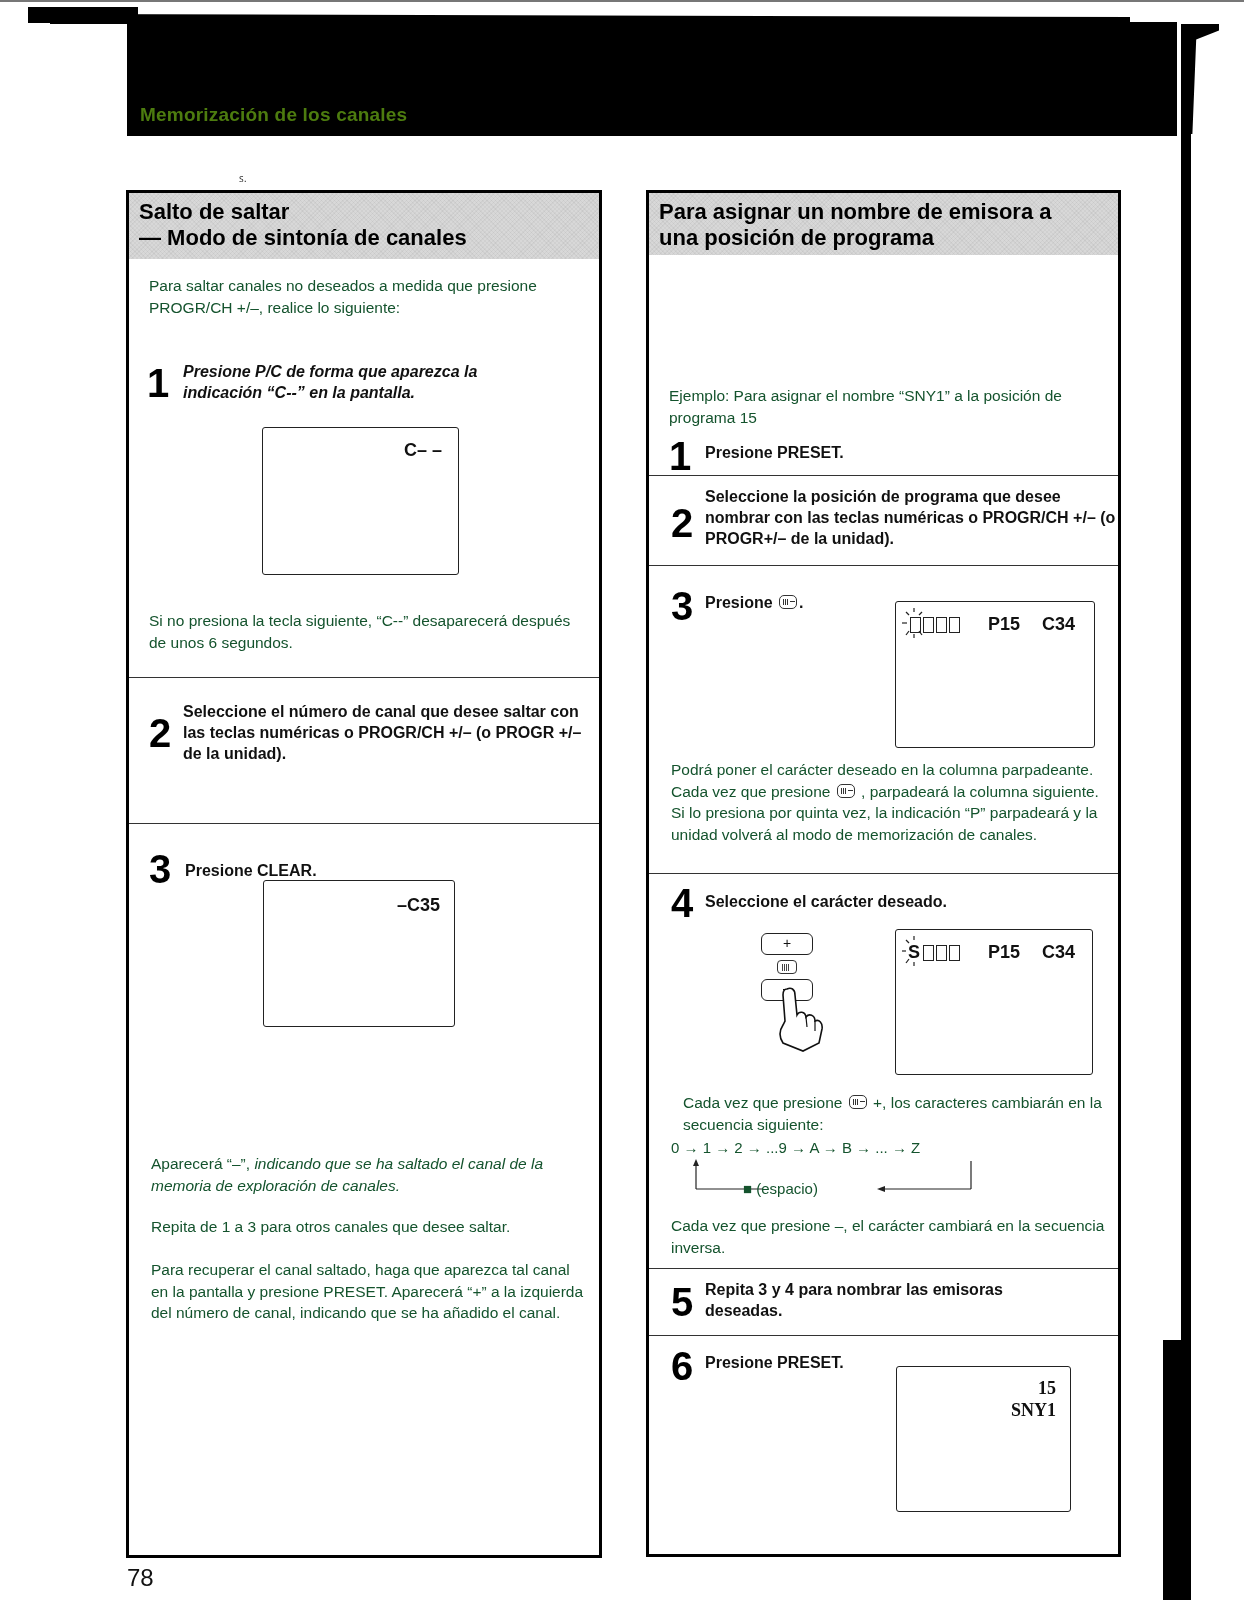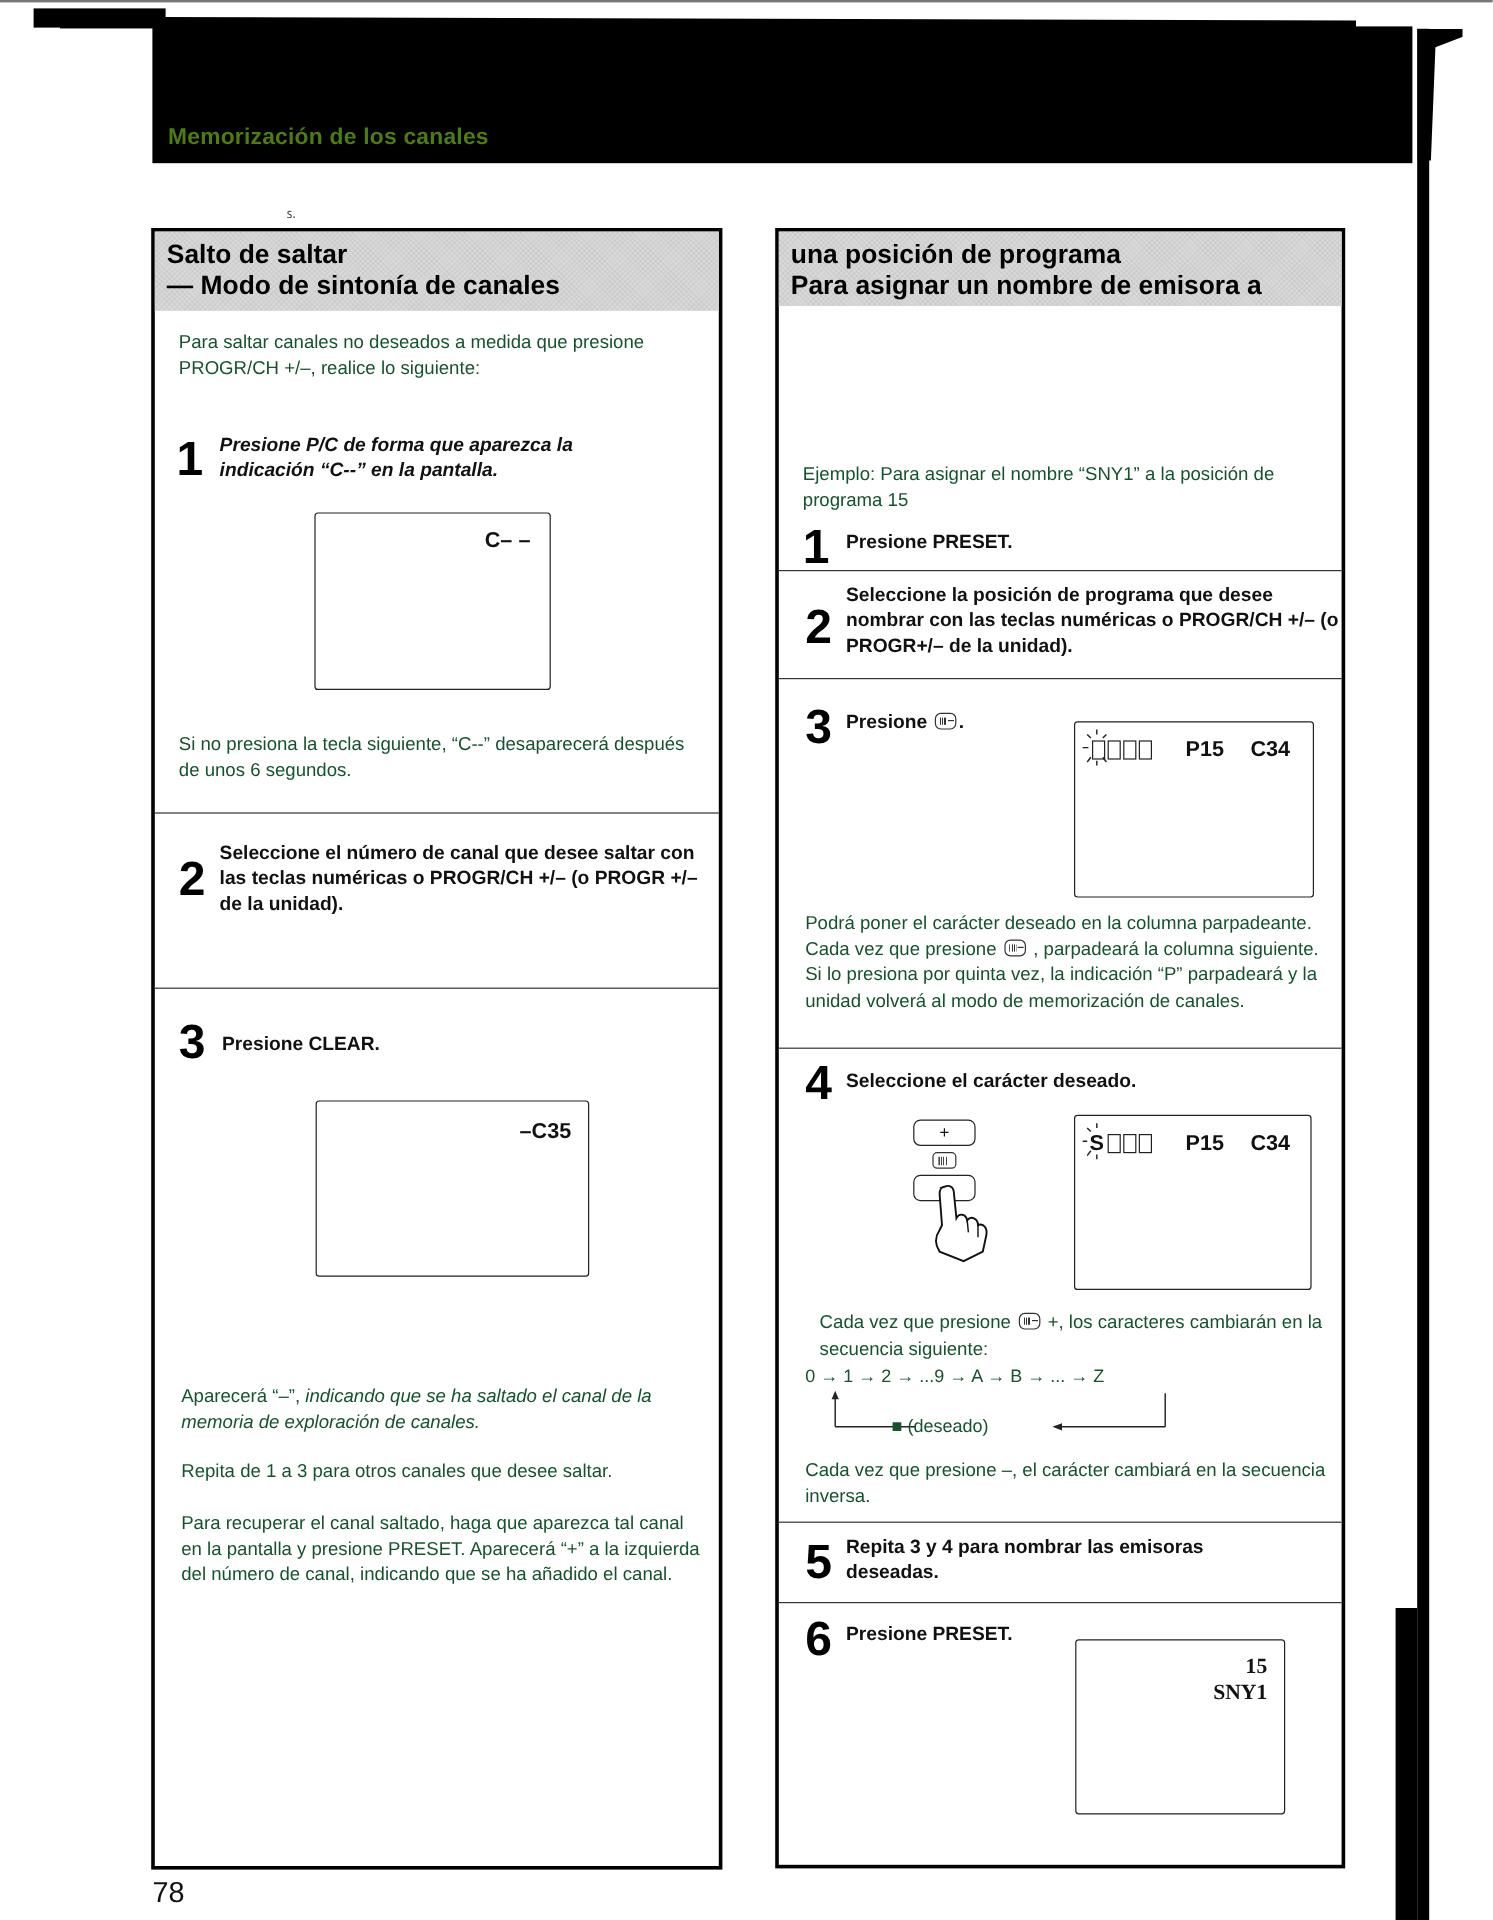--- a/index.html
+++ b/index.html
@@ -85,35 +85,35 @@
 
   <div class="rule" style="left:0; top:484px; width:470px;"></div>
 
   <div class="step-num" style="left:20px; top:520px;">2</div>
   <div class="bold-step" style="left:54px; top:508px; width:410px;">Seleccione el número de canal que desee saltar con las teclas numéricas o  PROGR/CH +/–  (o PROGR +/– de la unidad).</div>
 
   <div class="rule" style="left:0; top:630px; width:470px;"></div>
 
   <div class="step-num" style="left:20px; top:656px;">3</div>
   <div class="bold-step" style="left:56px; top:667px; width:400px;">Presione CLEAR.</div>
-  <div class="screen" style="left:134px; top:724px; width:228px; height:147px;">
+  <div class="screen" style="left:134px; top:687px; width:192px; height:147px;">
     <div class="screen-text" style="right:14px; top:14px;">–C35</div>
   </div>
 
   <div class="p" style="left:22px; top:960px; width:440px;">
     <span>Aparecerá “–”, </span><span class="italic">indicando que se ha saltado el canal de la memoria de exploración de canales.</span>
   </div>
   <div class="p" style="left:22px; top:1023px; width:440px;">Repita de 1 a 3 para otros canales que desee saltar.</div>
   <div class="p" style="left:22px; top:1066px; width:440px;">Para recuperar el canal saltado, haga que aparezca tal canal en la pantalla y presione PRESET. Aparecerá “+” a la izquierda del número de canal, indicando que se ha añadido el canal.</div>
 </div>
 
 <div class="panel panel-right">
   <div class="panel-heading">
+    <div class="h">Para asignar un nombre de emisora a</div>
     <div class="h">una posición de programa</div>
-    <div class="h">Para asignar un nombre de emisora a</div>
   </div>
 
   <div class="p" style="left:20px; top:192px; width:444px;">Ejemplo: Para asignar el nombre “SNY1” a la posición de programa 15</div>
 
   <div class="step-num" style="left:20px; top:243px;">1</div>
   <div class="bold-step" style="left:56px; top:249px;">Presione PRESET.</div>
   <div class="rule" style="left:0; top:282px; width:469px;"></div>
 
   <div class="step-num" style="left:22px; top:310px;">2</div>
   <div class="bold-step" style="left:56px; top:293px; width:412px;">Seleccione la posición de programa que  desee nombrar con las teclas numéricas o  PROGR/CH +/– (o PROGR+/– de la unidad).</div>
@@ -195,21 +195,21 @@
   <svg style="position:absolute; left:22px; top:964px;" width="330" height="40" viewBox="0 0 330 40">
     <g stroke="#222" stroke-width="1.2" fill="none">
       <line x1="300" y1="4" x2="300" y2="32"></line>
       <line x1="300" y1="32" x2="210" y2="32"></line>
       <line x1="92" y1="32" x2="25" y2="32"></line>
       <line x1="25" y1="32" x2="25" y2="6"></line>
     </g>
     <polygon points="25,2 22,9 28,9" fill="#222"></polygon>
     <polygon points="206,32 214,29 214,35" fill="#222"></polygon>
   </svg>
-  <div class="p" style="left:94px; top:985px; font-size:15px;">■ (deseado)</div>
+  <div class="p" style="left:94px; top:985px; font-size:15px;">■ (espacio)</div>
   <div class="p" style="left:22px; top:1022px; width:444px;">Cada vez que presione –, el carácter cambiará en la secuencia inversa.</div>
 
   <div class="rule" style="left:0; top:1075px; width:469px;"></div>
 
   <div class="step-num" style="left:22px; top:1089px;">5</div>
   <div class="bold-step" style="left:56px; top:1086px; width:360px;">Repita 3 y 4 para nombrar las emisoras deseadas.</div>
 
   <div class="rule" style="left:0; top:1142px; width:469px;"></div>
 
   <div class="step-num" style="left:22px; top:1153px;">6</div>

